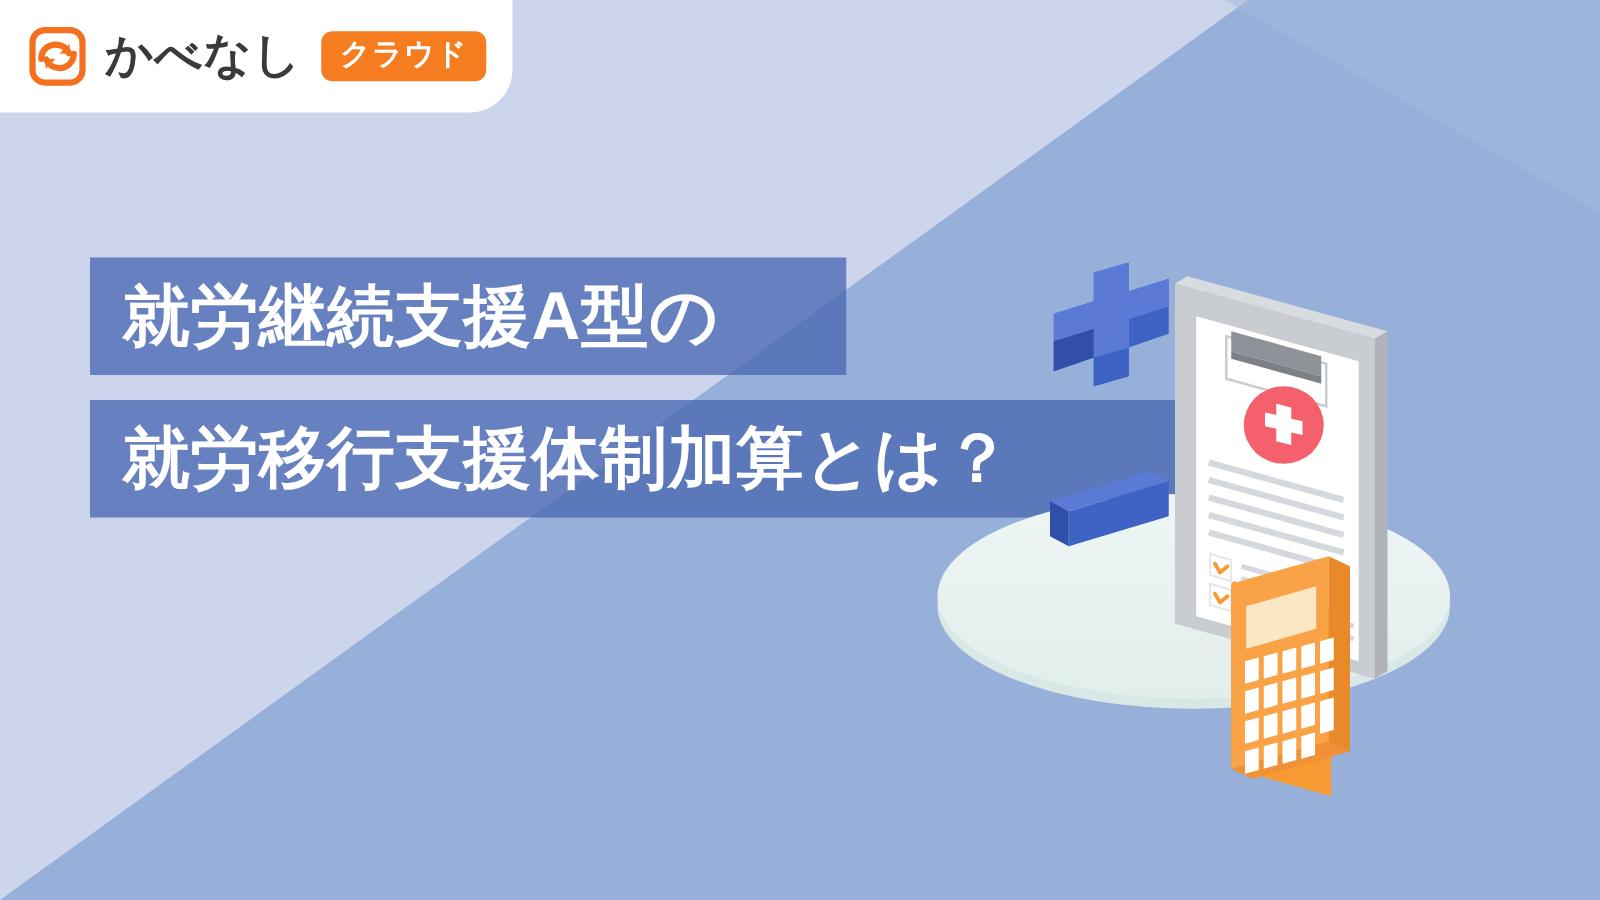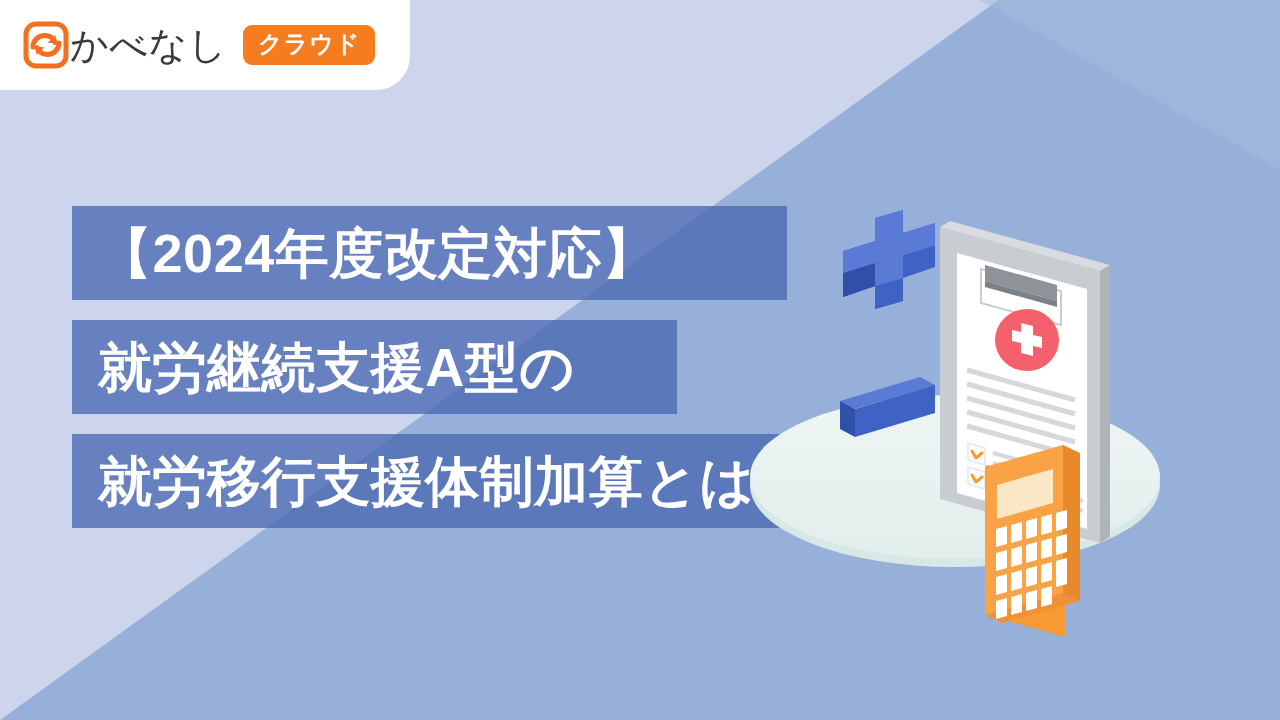--- a/index.html
+++ b/index.html
@@ -56,22 +56,23 @@
     padding-left: 22px;
     box-sizing: border-box;
   }
   .logo-mark {
     width: 48px;
     height: 48px;
     flex: 0 0 48px;
     display: block;
   }
   .logo-word {
+    margin-left: 14px;
     font-size: 38px;
-    font-weight: 400;
+    font-weight: 700;
     color: #3a3a3a;
     letter-spacing: .01em;
     line-height: 1;
     white-space: nowrap;
     user-select: none;
   }
   .logo-badge {
     margin-left: 16px;
     background: #f57c1f;
     color: #ffffff;
@@ -137,23 +138,20 @@
       <path d="M11 26 C11 19.5 16.2 14.6 22.6 14.6 C27.4 14.6 31.4 17.4 33.1 21.4" fill="none" stroke="#f4701f" stroke-width="5" stroke-linecap="round"></path>
       <path d="M37 22 C37 28.5 31.8 33.4 25.4 33.4 C20.6 33.4 16.6 30.6 14.9 26.6" fill="none" stroke="#f4701f" stroke-width="5" stroke-linecap="round"></path>
       <path d="M33.6 14 L33.6 22.2 L25.6 21.8 Z" fill="#f4701f"></path>
       <path d="M14.4 34 L14.4 25.8 L22.4 26.2 Z" fill="#f4701f"></path>
     </svg>
     <span class="logo-word">かべなし</span>
     <span class="logo-badge">クラウド</span>
   </div>
 
   <div class="headline">
-    <div class="headline-bar" style="width:715px;">
-      <span class="headline-text">【2024年度改定対応】</span>
-    </div>
     <div class="headline-bar" style="width:605px;">
       <span class="headline-text">就労継続支援A型の</span>
     </div>
     <div class="headline-bar" style="width:873px;">
       <span class="headline-text">就労移行支援体制加算とは？</span>
     </div>
   </div>
 
   <div class="illustration">
     <svg width="470" height="480" viewBox="0 0 470 480">

